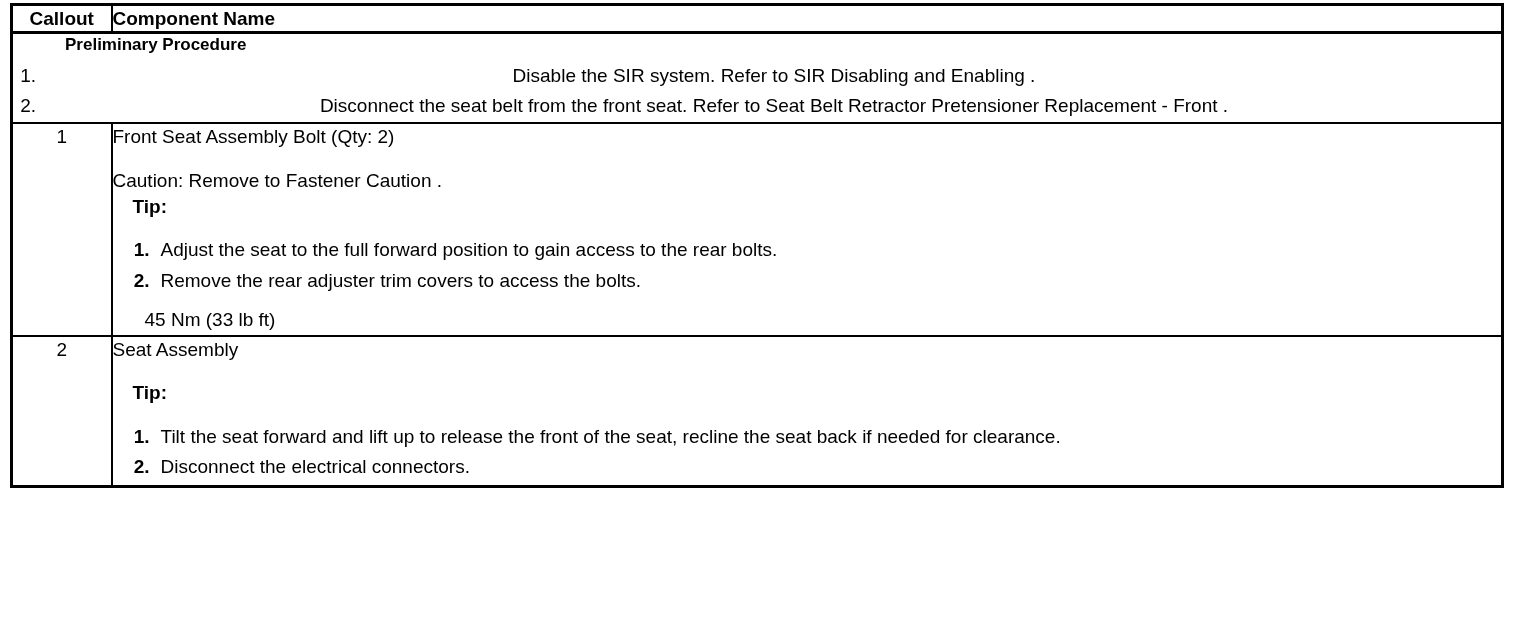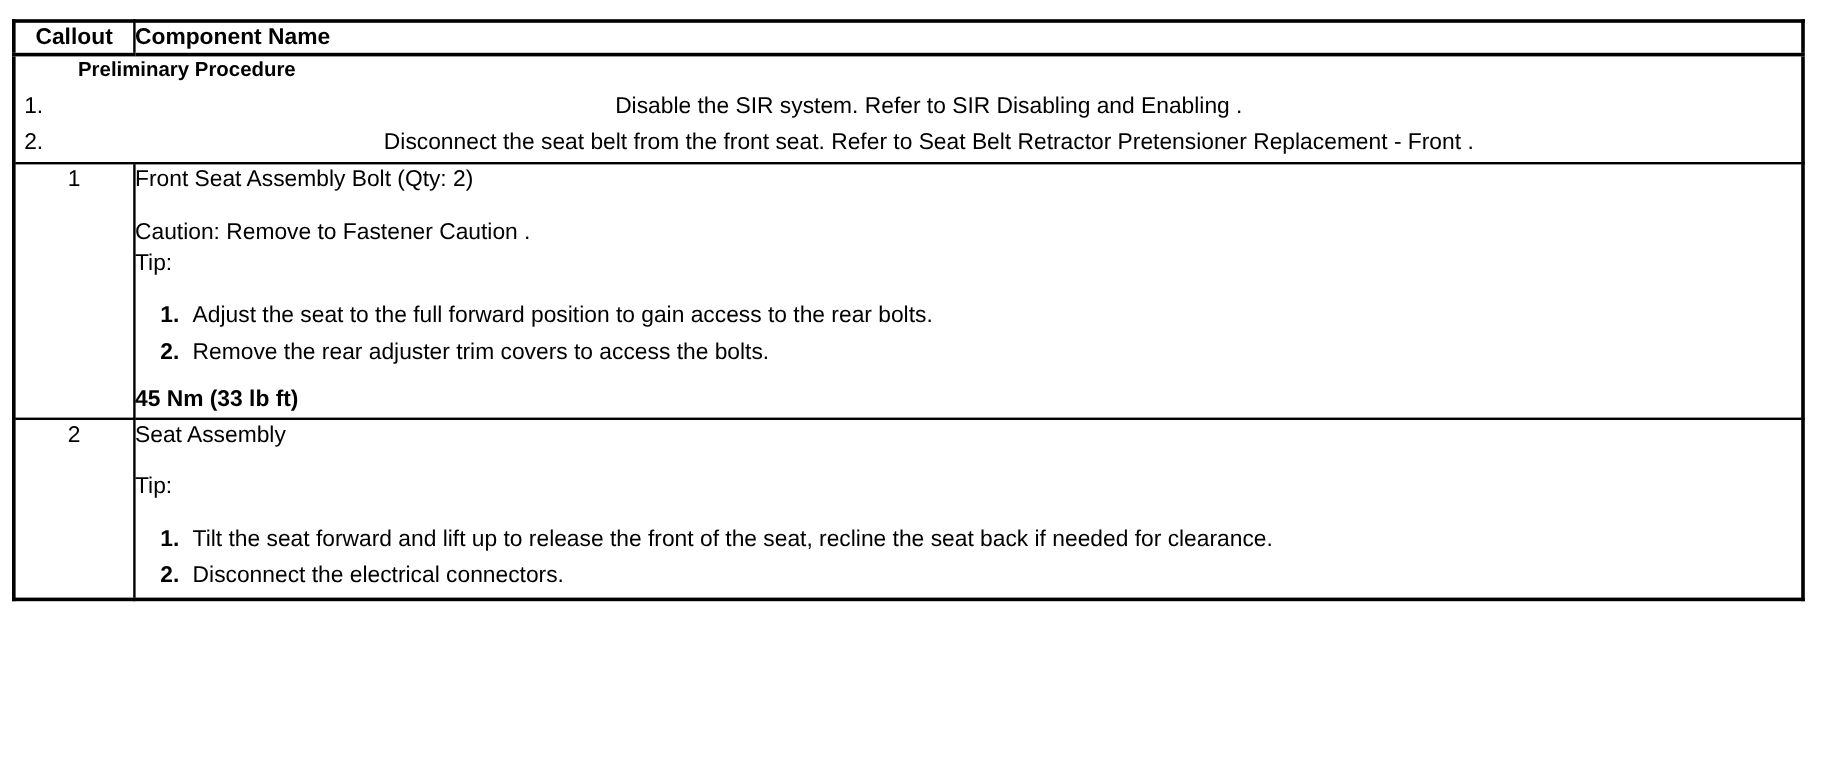--- a/index.html
+++ b/index.html
@@ -18,21 +18,21 @@
   .sheet {
     position: relative;
     width: 1520px;
     height: 640px;
     background: #ffffff;
   }
 
   table.proc-table {
     position: absolute;
     left: 10px;
-    top: 16px;
+    top: 3px;
     width: 1494px;
     border-collapse: collapse;
     table-layout: fixed;
     background: #ffffff;
     border: 3px solid #000000;
   }
 
   col.callout-col { width: 100px; }
   col.name-col    { width: 1391px; }
 
@@ -100,22 +100,22 @@
     vertical-align: middle;
     font-size: 19px;
   }
   td.row-body {
     padding: 9px 6px 6px 8px;
   }
   tr.row-1 > td { border-bottom: 2px solid #000000; }
 
   .comp-name { margin: 0 0 18px 0; }
   .caution-line { margin: 0 0 1px 0; }
-  .tip-label { font-weight: normal; margin: 0; }
-  .torque { font-weight: bold; margin: 14px 0 2px 0; }
+  .tip-label { font-weight: bold; margin: 0; padding-left: 20px; }
+  .torque { font-weight: normal; margin: 14px 0 2px 0; padding-left: 32px; }
 
   ol.tip-list {
     list-style: none;
     margin: 18px 0 0 0;
     padding: 0;
   }
   ol.tip-list > li {
     display: flex;
     align-items: flex-start;
     margin: 0 0 5px 0;

